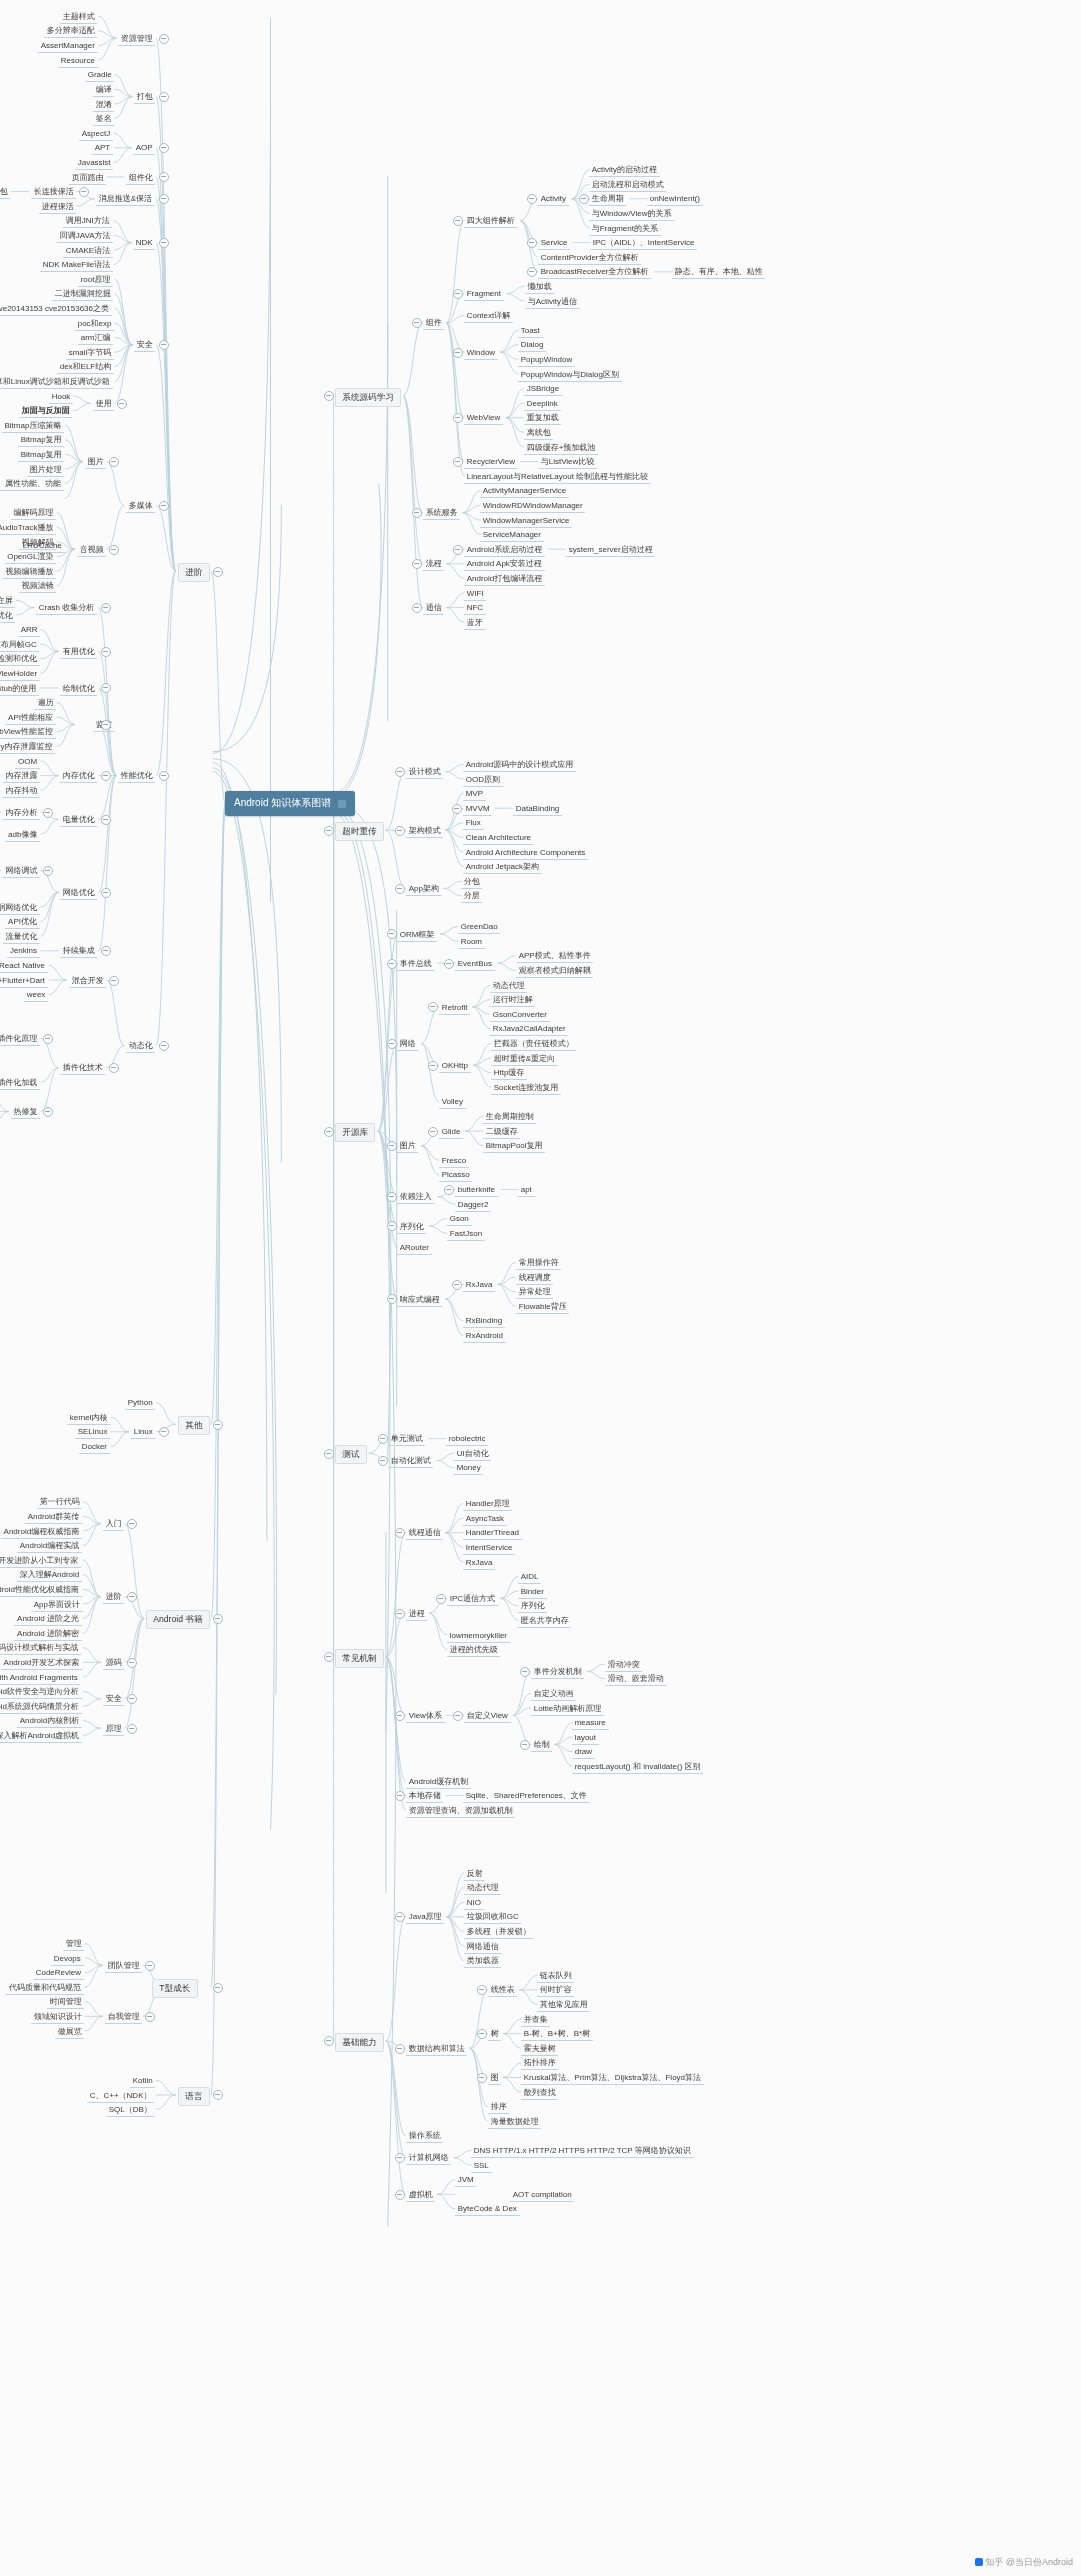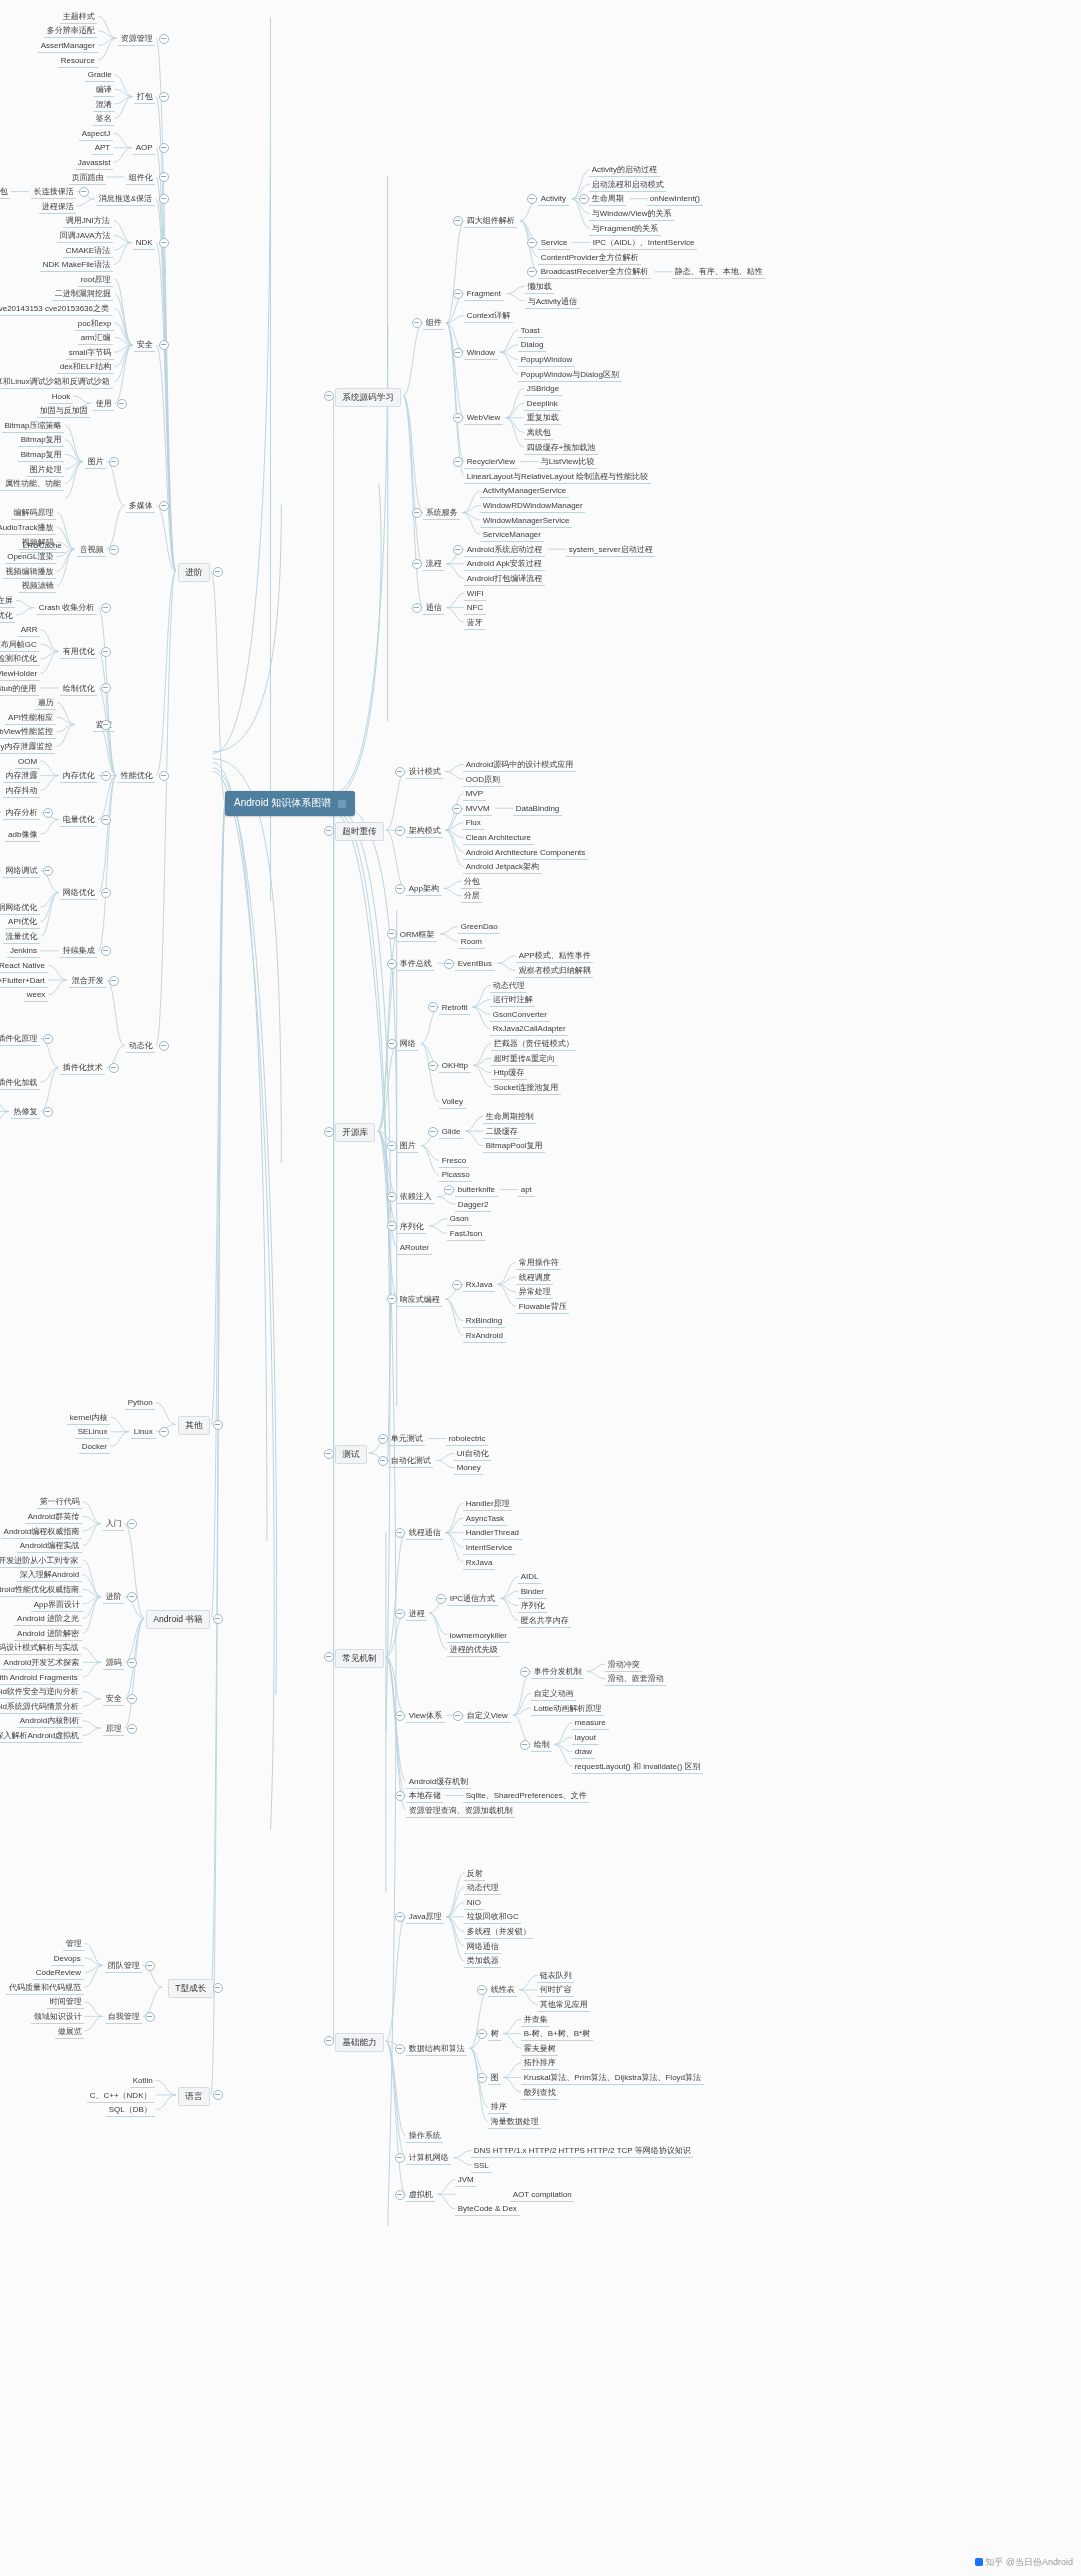--- a/index.html
+++ b/index.html
@@ -413,21 +413,21 @@
     <div class="node rt" style="top: 288px; left: 52px;">二进制漏洞挖掘</div>
     <div class="node rt" style="top: 303px; left: -72px;">经典的漏洞研究如cve20143153 cve20153636之类</div>
     <div class="node rt" style="top: 318px; left: 75px;">poc和exp</div>
     <div class="node rt" style="top: 332px; left: 78px;">arm汇编</div>
     <div class="node rt" style="top: 347px; left: 66px;">smali字节码</div>
     <div class="node rt" style="top: 361px; left: 57px;">dex和ELF结构</div>
     <div class="node rt" style="top: 376px; left: -16px;">安卓和Linux调试沙箱和反调试沙箱</div>
     <div class="node rt" style="top: 398px; left: 93px;">使用</div>
     <div class="toggle" style="top: 399px; left: 117px;"></div>
     <div class="node rt" style="top: 391px; left: 49px;">Hook</div>
-    <div class="node rt" style="top: 405px; left: 37px;">加固与反加固</div>
+    <div class="node rt" style="top: 405px; left: 19px; font-weight: bold;">加固与反加固</div>
     <div class="node rt" style="top: 500px; left: 126px;">多媒体</div>
     <div class="toggle" style="top: 501px; left: 159px;"></div>
     <div class="node rt" style="top: 456px; left: 85px;">图片</div>
     <div class="toggle" style="top: 457px; left: 109px;"></div>
     <div class="node rt" style="top: 420px; left: 1.8px;">Bitmap压缩策略</div>
     <div class="node rt" style="top: 434px; left: 18px;">Bitmap复用</div>
     <div class="node rt" style="top: 449px; left: 18px;">Bitmap复用</div>
     <div class="node rt" style="top: 464px; left: 27px;">图片处理</div>
     <div class="node rt" style="top: 478px; left: -71px;">View功能、初始图、属性功能、功能</div>
     <div class="node rt" style="top: 493px; left: 20px; margin-top: 47px;">LRUCache</div>
@@ -524,21 +524,21 @@
     <div class="node rt" style="top: 1657px; left: 0.9px;">Android开发艺术探索</div>
     <div class="node rt" style="top: 1672px; left: -85px;">Creating Dynamic UI with Android Fragments</div>
     <div class="node rt" style="top: 1693px; left: 103px;">安全</div>
     <div class="toggle" style="top: 1694px; left: 127px;"></div>
     <div class="node rt" style="top: 1686px; left: -23.4px;">Android软件安全与逆向分析</div>
     <div class="node rt" style="top: 1701px; left: -23.4px;">Android系统源代码情景分析</div>
     <div class="node rt" style="top: 1723px; left: 103px;">原理</div>
     <div class="toggle" style="top: 1724px; left: 127px;"></div>
     <div class="node rt" style="top: 1715px; left: 17px;">Android内核剖析</div>
     <div class="node rt" style="top: 1730px; left: -7.2px;">深入解析Android虚拟机</div>
-    <div class="l2" style="top: 1979px; left: 168px;">T型成长</div>
+    <div class="l2" style="top: 1979px; left: 152px;">T型成长</div>
     <div class="toggle" style="top: 1983px; left: 213px;"></div>
     <div class="node rt" style="top: 1960px; left: 105px;">团队管理</div>
     <div class="toggle" style="top: 1961px; left: 145px;"></div>
     <div class="node rt" style="top: 1938px; left: 63px;">管理</div>
     <div class="node rt" style="top: 1953px; left: 51px;">Devops</div>
     <div class="node rt" style="top: 1967px; left: 33px;">CodeReview</div>
     <div class="node rt" style="top: 1982px; left: 6.3px;">代码质量和代码规范</div>
     <div class="node rt" style="top: 2011px; left: 105px;">自我管理</div>
     <div class="toggle" style="top: 2012px; left: 145px;"></div>
     <div class="node rt" style="top: 1996px; left: 47px;">时间管理</div>

